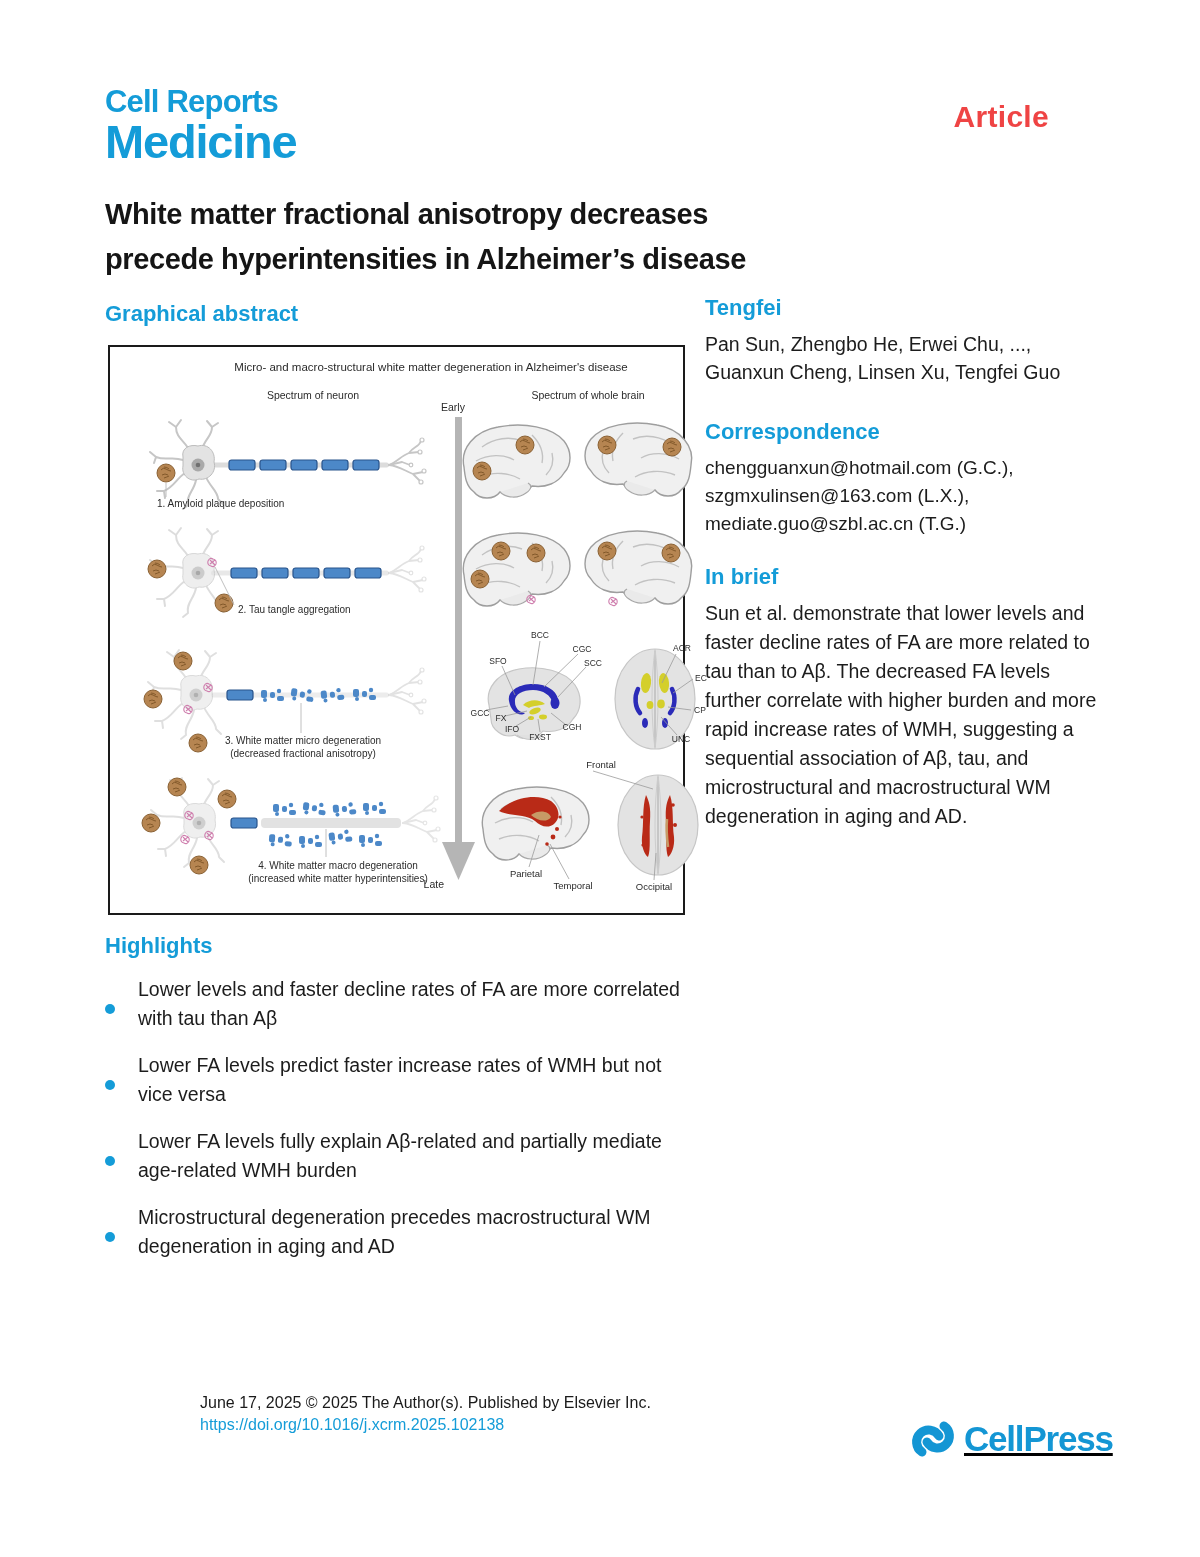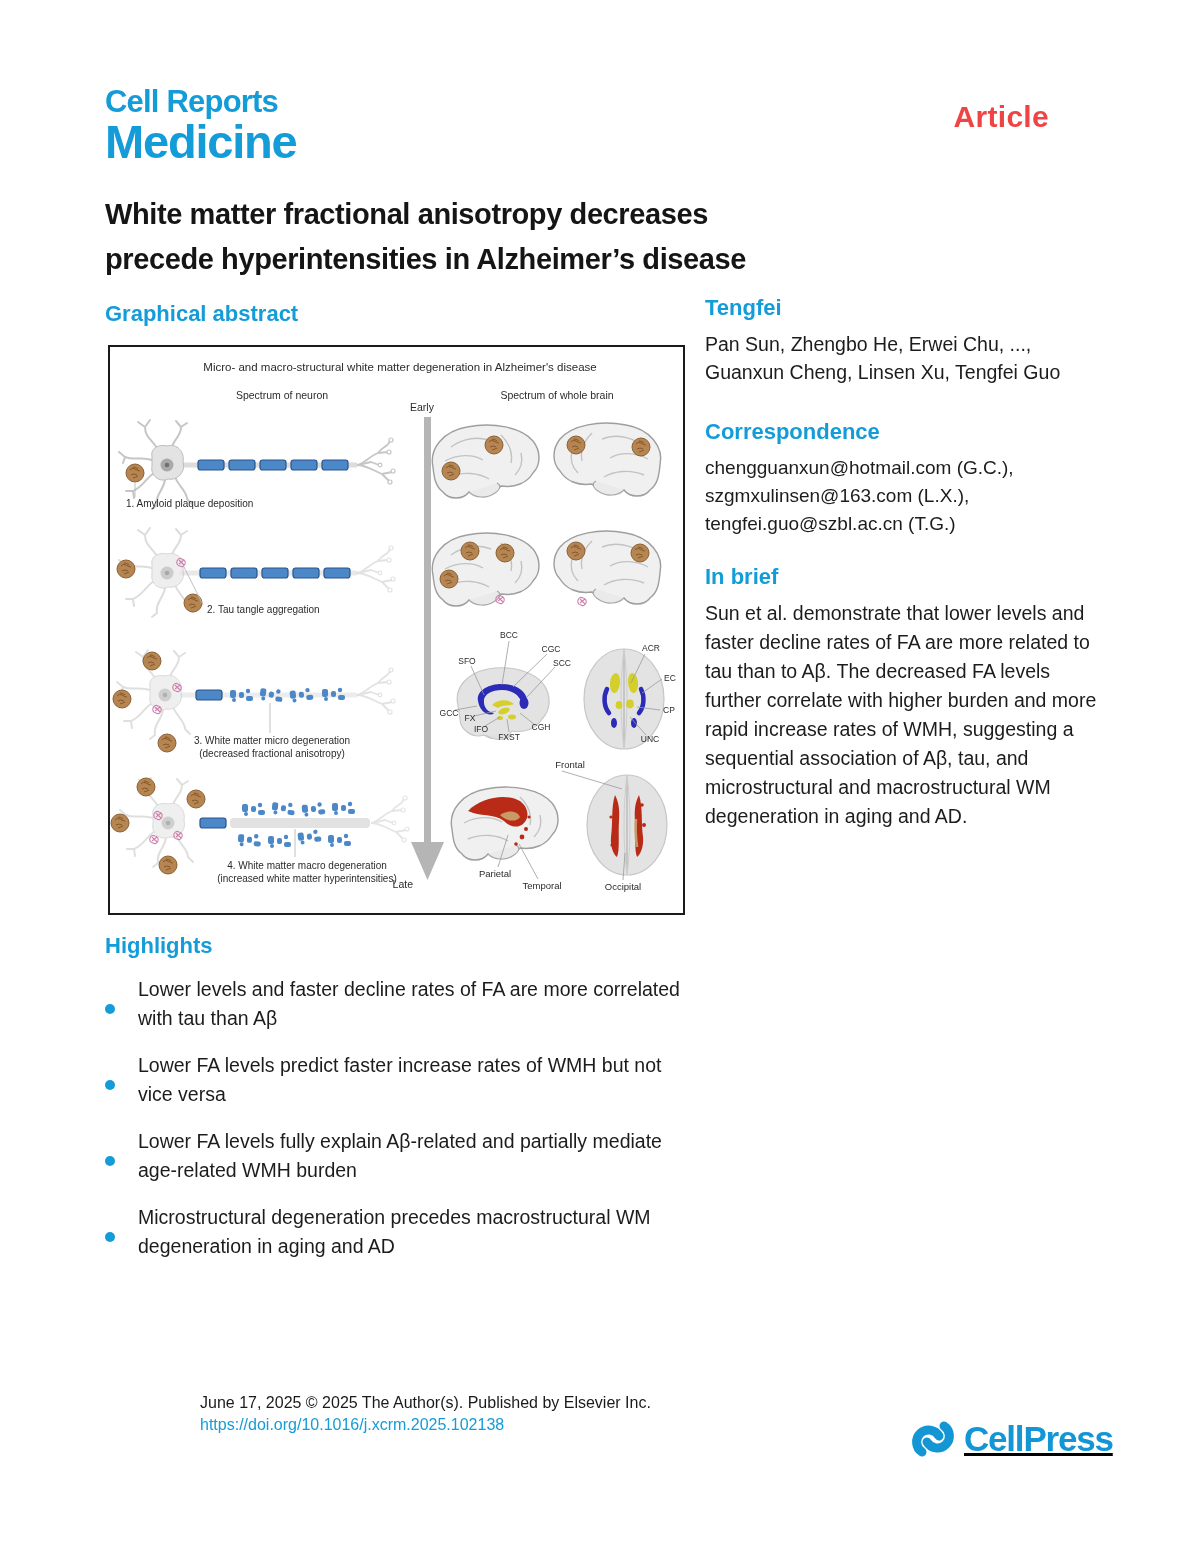--- a/index.html
+++ b/index.html
@@ -12,21 +12,21 @@
   .brand-line2 { font-size:47px; font-weight:bold; letter-spacing:-1.2px; line-height:48px; }
   .article-badge { position:absolute; right:120px; top:100px; font-size:30px; font-weight:bold; color:#ef4444; letter-spacing:0.3px; }
 
   .main-title { position:absolute; left:105px; top:192px; width:960px; font-size:29px; font-weight:bold; color:#151515; line-height:45px; letter-spacing:-0.4px; }
 
   
   .sec-heading { font-size:22px; font-weight:bold; color:#149CD8; }
 
   
   .ga-heading { position:absolute; left:105px; top:301px; }
-  .ga-box { position:absolute; left:108px; top:345px; width:577px; height:570px; border:2px solid #1a1a1a; background:#ffffff; }
+  .ga-box { position:absolute; left:108px; top:345px; width:577px; height:570px; border:2px solid #1a1a1a; background:#ffffff;padding-left:31px; }
   .ga-box svg { display:block; }
 
   .highlights { position:absolute; left:105px; top:933px; width:592px; }
   .hl-list { margin-top:16px; list-style:none; }
   .hl-item { display:flex; margin-bottom:18px;align-items:center; }
   .hl-bullet { flex:0 0 10px; width:10px; height:10px; border-radius:50%; background:#149CD8; margin-top:10px; margin-right:23px; }
   .hl-text { font-size:19.5px; line-height:29px; color:#1c1c1c; }
 
   
   .right-col { position:absolute; left:705px; top:295px; width:397px; }
@@ -364,21 +364,21 @@
         <div>Pan Sun, Zhengbo He, Erwei Chu, ...,</div>
         <div>Guanxun Cheng, Linsen Xu, Tengfei Guo</div>
       </div>
     </div>
 
     <div class="corr-block">
       <div class="sec-heading">Correspondence</div>
       <div class="corr-lines">
         <div>chengguanxun@hotmail.com (G.C.),</div>
         <div>szgmxulinsen@163.com (L.X.),</div>
-        <div>tengfei.guo@szbl.ac.cn (T.G.)</div>
+        <div>mediate.guo@szbl.ac.cn (T.G.)</div>
       </div>
     </div>
 
     <div class="inbrief-block">
       <div class="sec-heading">In brief</div>
       <div class="inbrief-text">Sun et al. demonstrate that lower levels and faster decline rates of FA are more related to tau than to Aβ. The decreased FA levels further correlate with higher burden and more rapid increase rates of WMH, suggesting a sequential association of Aβ, tau, and microstructural and macrostructural WM degeneration in aging and AD.</div>
     </div>
   </div>
 
   <div class="footer-citation">

